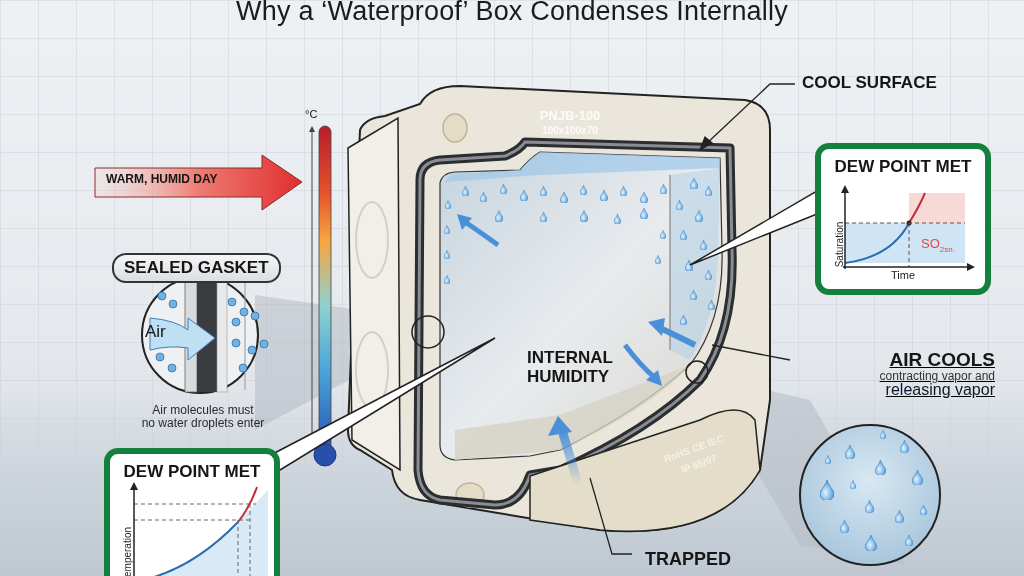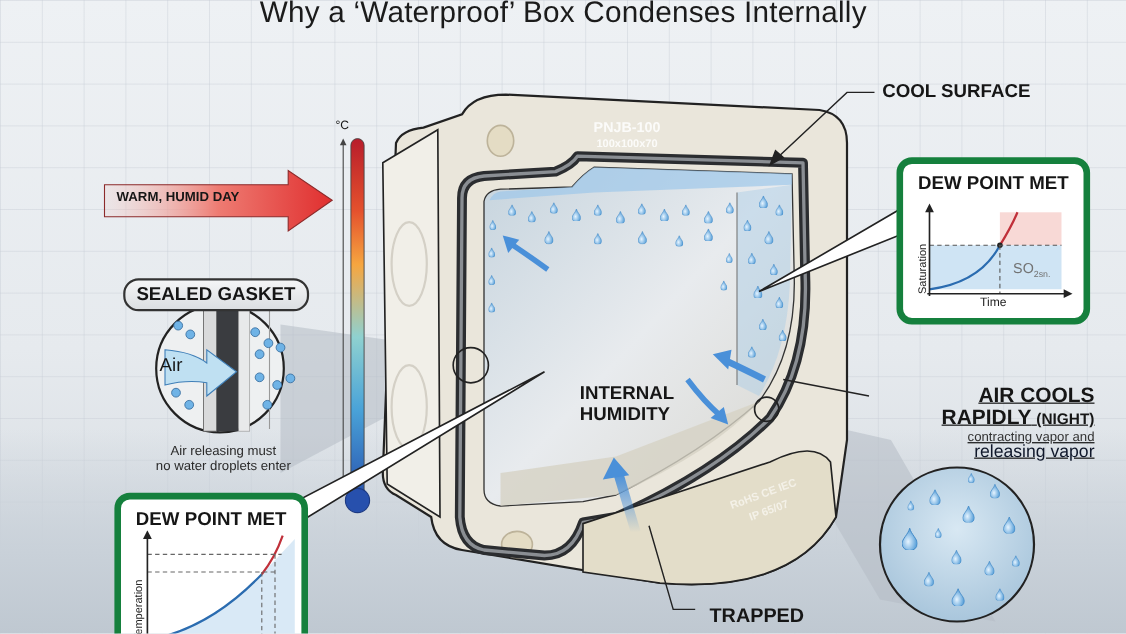--- a/index.html
+++ b/index.html
@@ -232,37 +232,33 @@
 
 <div class="label" style="left:305px;top:108px;font-size:11px;font-weight:400;">°C</div>
 
 <div class="label" style="left:106px;top:172px;font-size:12px;">WARM, HUMID DAY</div>
 
 <div class="label" style="left:802px;top:73px;font-size:17px;">COOL SURFACE</div>
 
 <div class="pill" style="left:112px;top:253px;">SEALED GASKET</div>
 <div class="label" style="left:145px;top:322px;font-size:17px;font-weight:400;">Air</div>
 <div class="small-text" style="left:118px;top:404px;width:170px;">
-  <div>Air releasing must</div>
+  <div>Air molecules must</div>
   <div>no water droplets enter</div>
 </div>
 
 <div class="label" style="left:527px;top:348px;font-size:17px;line-height:19px;">
   <div>INTERNAL</div>
   <div>HUMIDITY</div>
 </div>
 
 <div class="label" style="left:645px;top:549px;font-size:18px;">TRAPPED</div>
 
 <div style="position:absolute;left:815px;top:350px;width:180px;text-align:right;text-decoration:underline;">
   <div class="label" style="position:static;font-size:19px;line-height:20px;">AIR COOLS</div>
-  <div style="line-height:20px;">
-    <span class="label" style="position:static;font-size:19px;">RAPIDLY</span>
-    <span class="label" style="position:static;font-size:14px;">(NIGHT)</span>
-  </div>
   <div style="font-size:12px;line-height:13px;color:#333;">contracting vapor and</div>
   <div style="font-size:16px;line-height:13px;color:#0f172a;">releasing vapor</div>
 </div>
 
 <div class="callout-box" style="left:815px;top:143px;width:164px;height:140px;">
   <div class="label" style="left:0;right:0;top:8px;text-align:center;font-size:17px;">DEW POINT MET</div>
   <svg width="164" height="110" style="position:absolute;left:0;top:28px;">
     <rect x="24" y="14" width="118" height="62" fill="none"></rect>
     <rect x="88" y="16" width="56" height="30" fill="#f6d0cc" opacity="0.8"></rect>
     <path d="M24 86 L24 46 L88 46 L144 46 L144 86 Z" fill="#cfe4f4"></path>
@@ -271,21 +267,21 @@
     <circle cx="88" cy="46" r="2.5" fill="#222"></circle>
     <line x1="24" y1="46" x2="144" y2="46" stroke="#555" stroke-dasharray="4 3"></line>
     <line x1="88" y1="46" x2="88" y2="90" stroke="#555" stroke-dasharray="4 3"></line>
     <line x1="22" y1="90" x2="150" y2="90" stroke="#222" stroke-width="1.5"></line>
     <polygon points="154,90 146,86 146,94" fill="#222"></polygon>
     <line x1="24" y1="92" x2="24" y2="14" stroke="#222" stroke-width="1.5"></line>
     <polygon points="24,8 20,16 28,16" fill="#222"></polygon>
   </svg>
   <div style="position:absolute;left:-12px;top:90px;font-size:10px;transform:rotate(-90deg);transform-origin:center;width:60px;text-align:center;color:#222;">Saturation</div>
   <div style="position:absolute;left:70px;top:120px;font-size:11px;color:#222;">Time</div>
-  <div style="position:absolute;left:100px;top:87px;font-size:13px;color:#737373;text-align:right;"><span>SO</span><sub style="font-size:8px;">2sn.</sub></div>
+  <div style="position:absolute;left:100px;top:87px;font-size:13px;color:#ef4444;text-align:right;"><span>SO</span><sub style="font-size:8px;">2sn.</sub></div>
 </div>
 
 <div class="callout-box" style="left:104px;top:448px;width:164px;height:140px;">
   <div class="label" style="left:0;right:0;top:8px;text-align:center;font-size:17px;">DEW POINT MET</div>
   <svg width="164" height="110" style="position:absolute;left:0;top:28px;">
     <path d="M24 100 Q80 90 128 40 L158 8 L158 100 Z" fill="#cfe4f4" opacity="0.8"></path>
     <path d="M24 100 Q80 90 128 40" fill="none" stroke="#2b6cb0" stroke-width="2"></path>
     <path d="M128 40 Q140 25 147 5" fill="none" stroke="#c0303a" stroke-width="2"></path>
     <line x1="24" y1="38" x2="140" y2="38" stroke="#666" stroke-dasharray="4 3"></line>
     <line x1="24" y1="22" x2="146" y2="22" stroke="#666" stroke-dasharray="4 3"></line>

